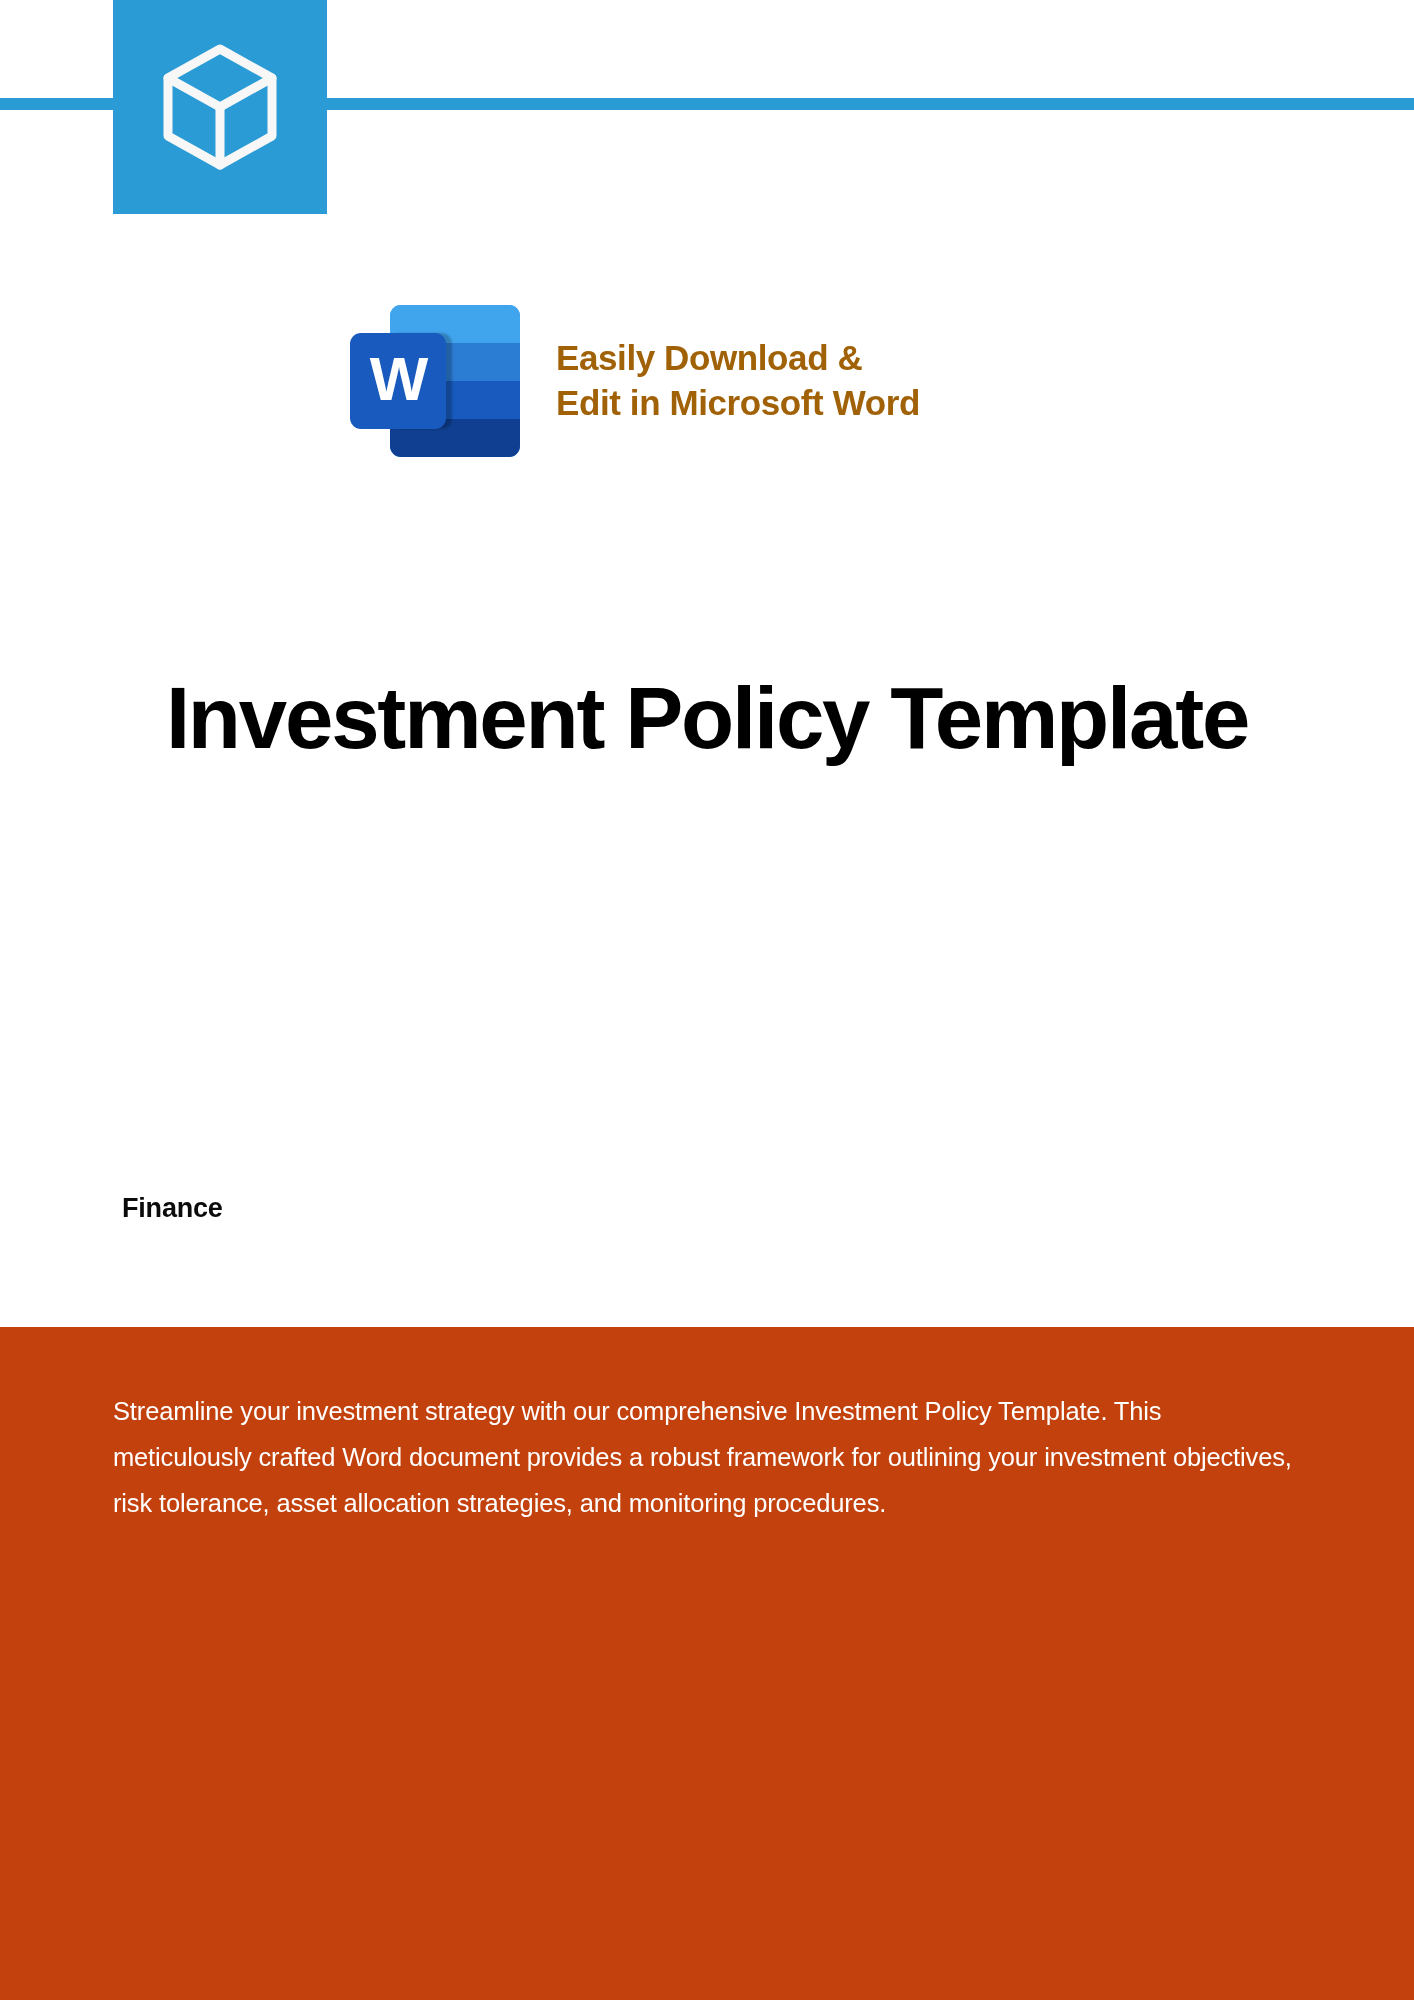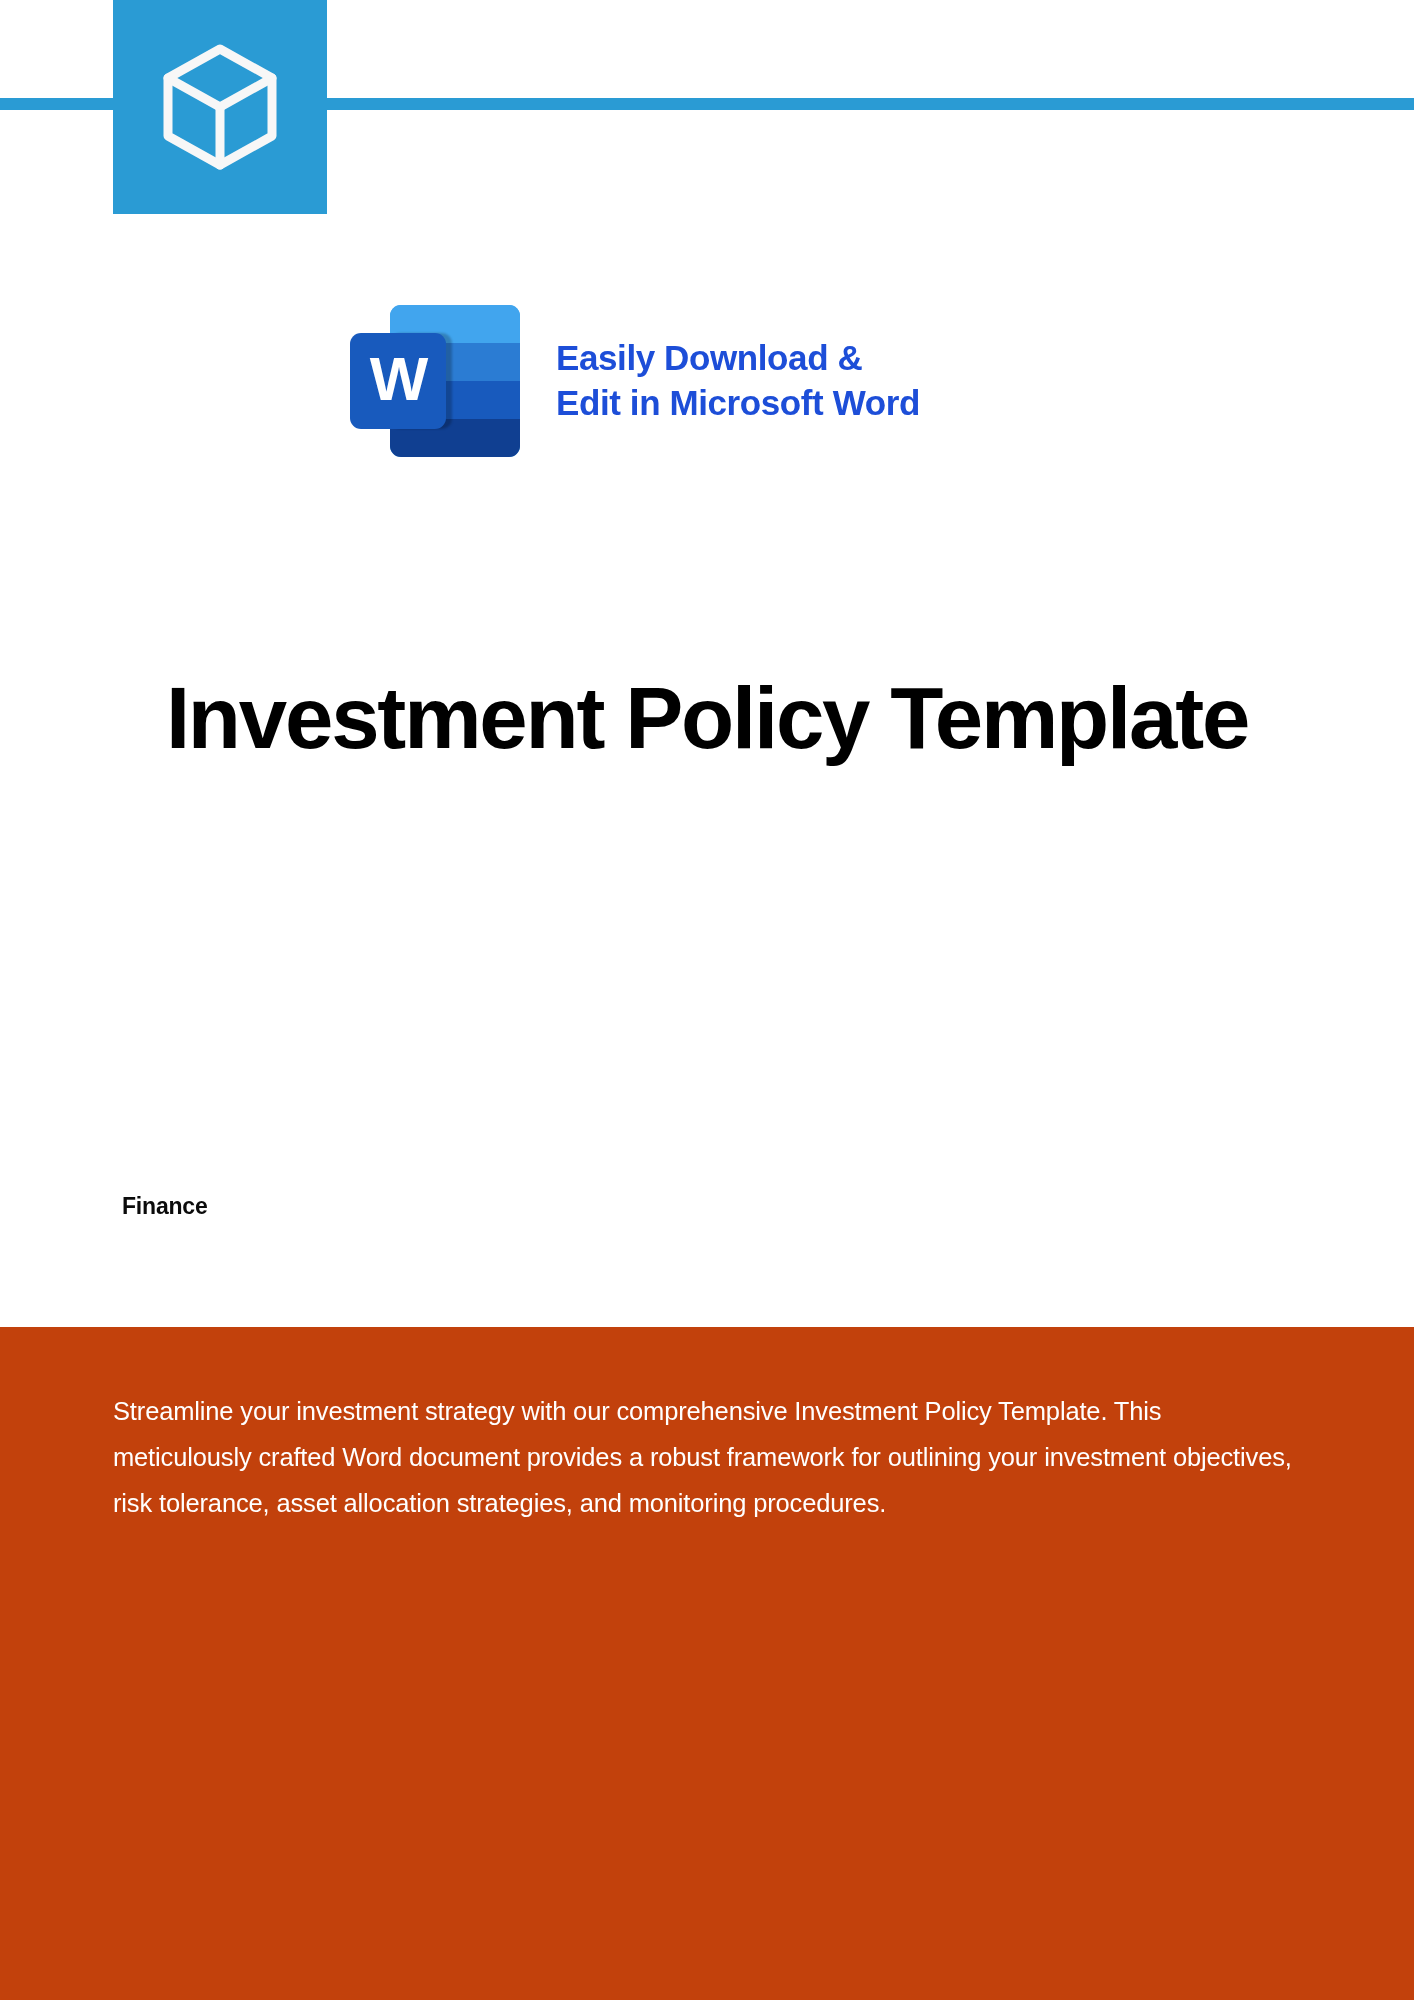--- a/index.html
+++ b/index.html
@@ -112,21 +112,21 @@
     line-height: 1;
     letter-spacing: -2px;
     transform: translateY(-2px);
   }
 
   #word-promo-text {
     font-family: "Liberation Sans", sans-serif;
     font-weight: bold;
     font-size: 35px;
     line-height: 1.28;
-    color: #1d4ed8;
+    color: #a16207;
     letter-spacing: -0.4px;
     white-space: nowrap;
   }
 
   
   #doc-title {
     position: absolute;
     left: 0;
     top: 670px;
     width: 1414px;
@@ -139,21 +139,21 @@
     color: #000000;
   }
 
   
   #doc-category {
     position: absolute;
     left: 122px;
     top: 1193px;
     font-family: "Liberation Sans", sans-serif;
     font-weight: bold;
-    font-size: 23px;
+    font-size: 27px;
     letter-spacing: -0.2px;
     color: #0b0b0b;
   }
 
   
   #description-panel {
     position: absolute;
     left: 0;
     top: 1327px;
     width: 1414px;

